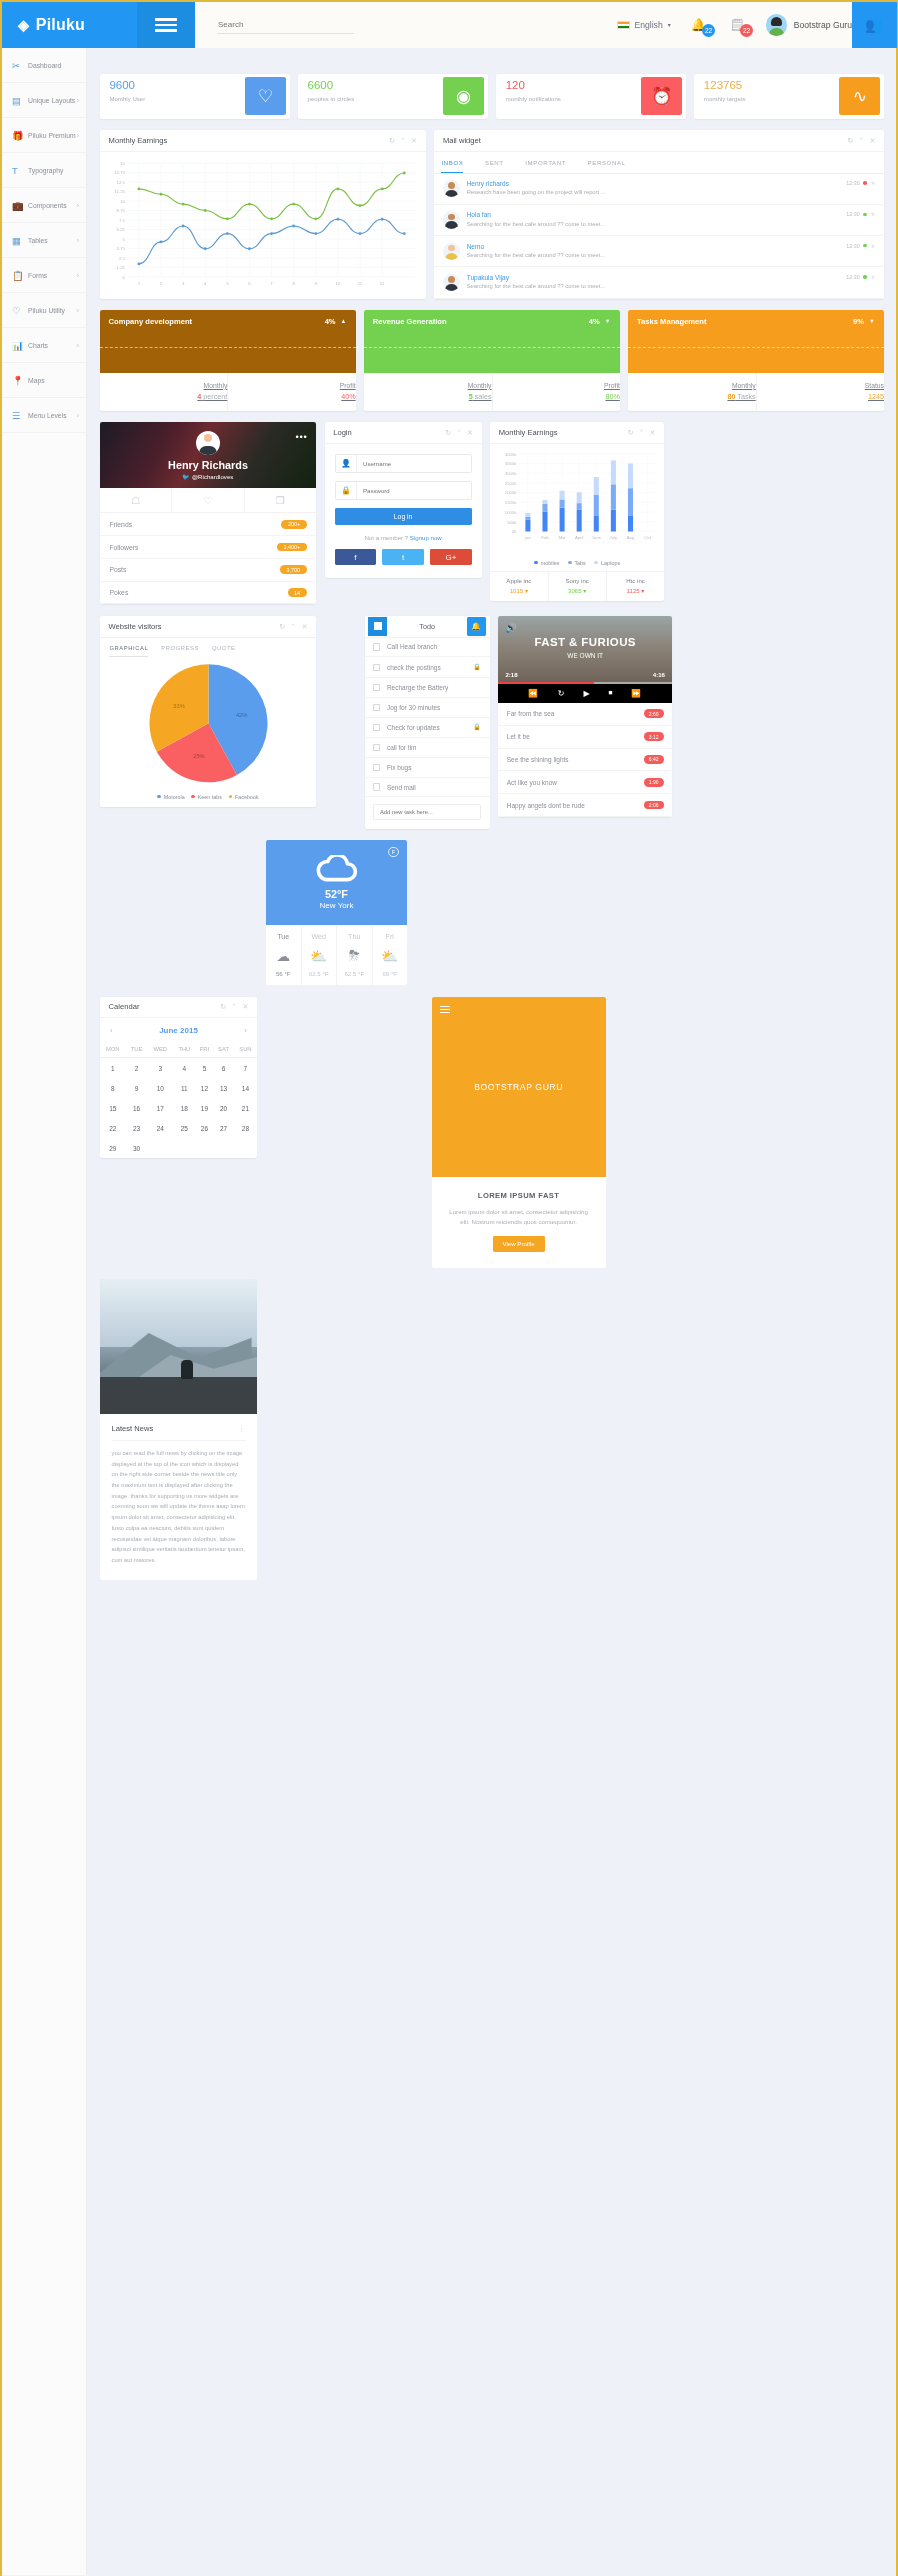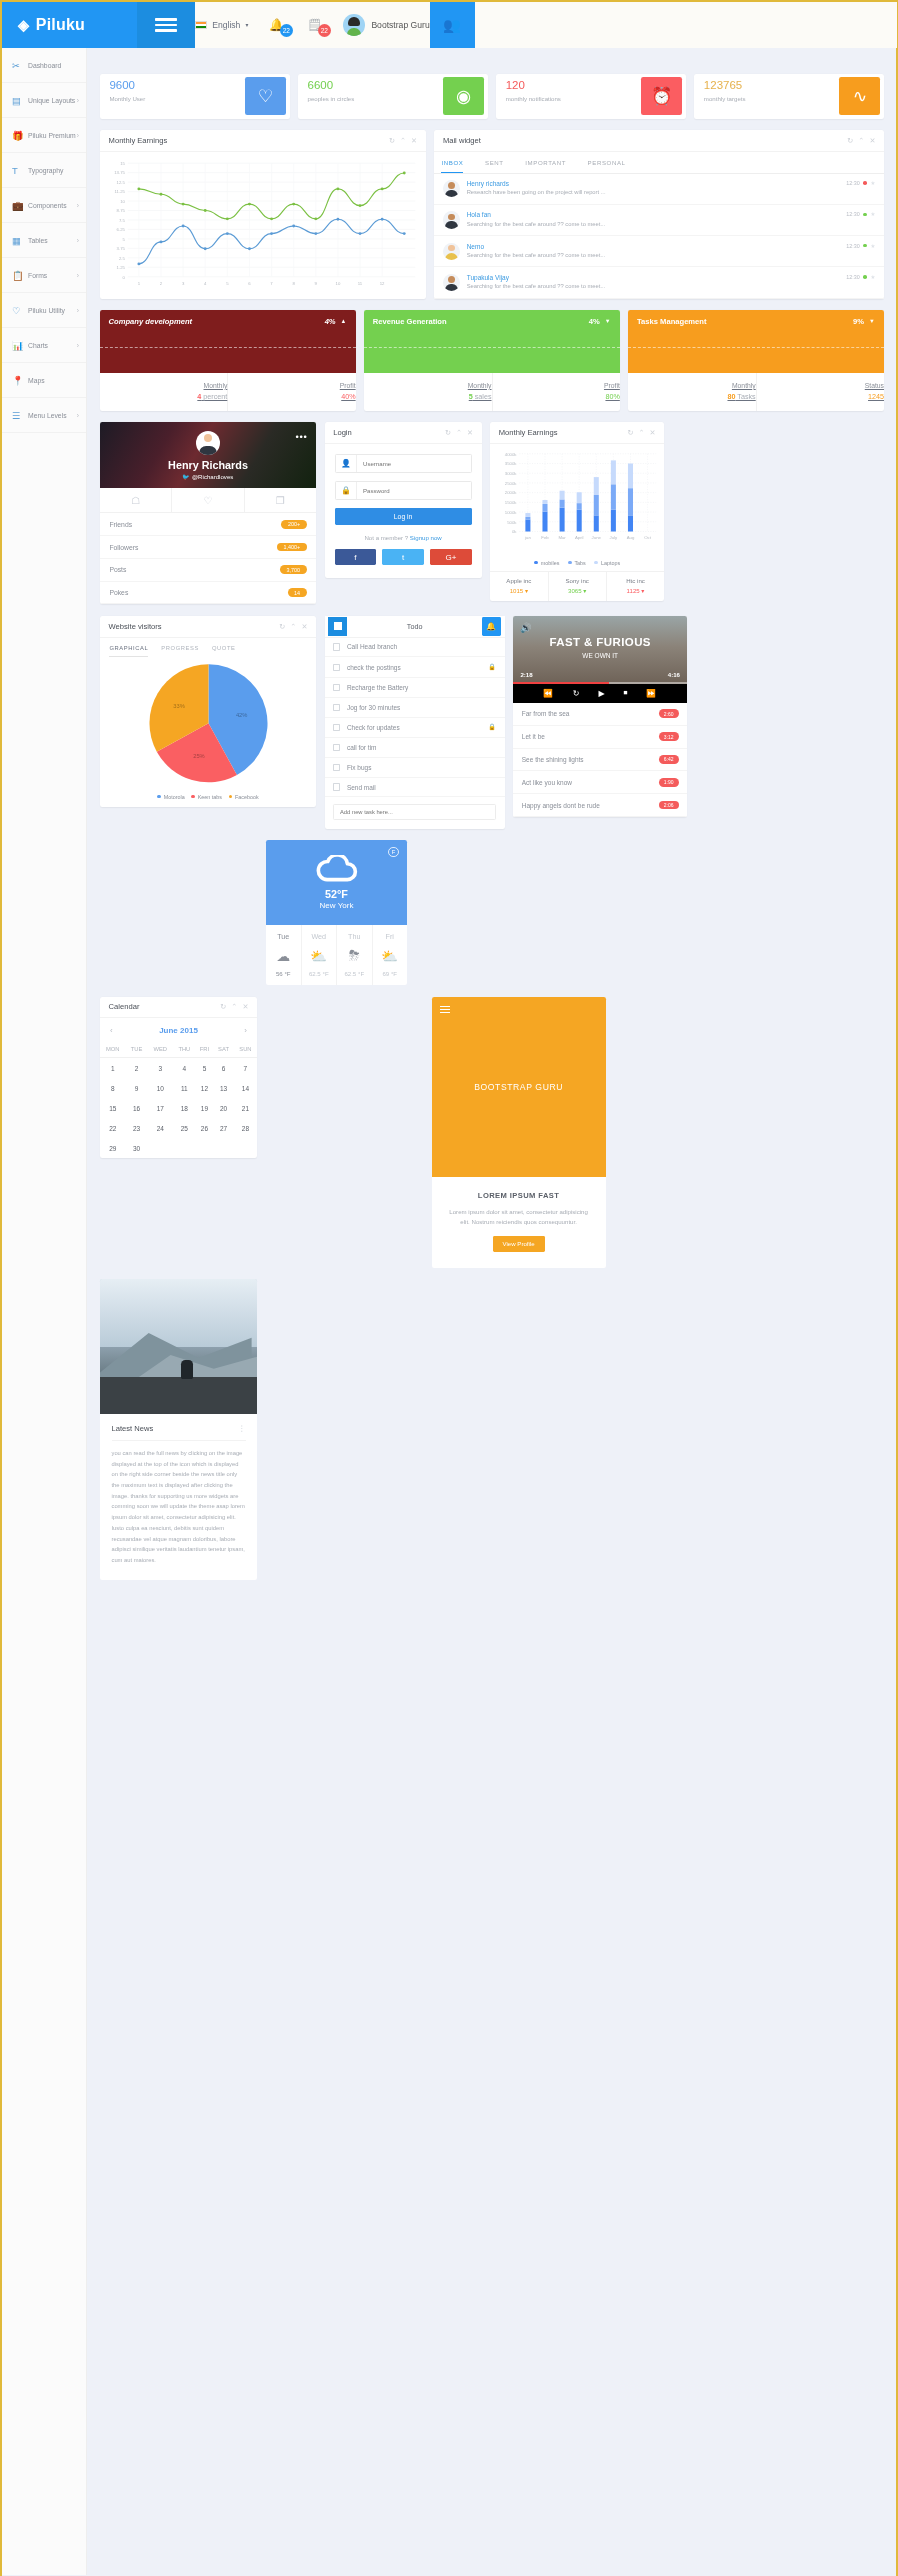--- a/index.html
+++ b/index.html
@@ -207,20 +207,23 @@
     <div class="brand">
       <span class="gem">◈</span>
       <span>Piluku</span>
     </div>
     <div class="burger">
       <div>
           <i></i>
           <i></i>
           <i></i>
         </div>
+    </div>
+    <div class="search-wrap">
+      <input class="search-input" placeholder="Search" style="">
     </div>
     <div class="header-right">
       <div class="lang">
         <span class="flagico"></span>
         <span>English</span>
         <span style="font-size:5.8px;">▾</span>
       </div>
       <div class="hicon">
         <span class="glyph">🔔</span>
         <span class="badge blue">22</span>
@@ -484,21 +487,21 @@
                 <span class="dot" style="background: rgb(116, 208, 79);"></span>
                 <span style="color: rgb(223, 227, 232);">★</span>
               </div>
             </div>
           </div>
       </div>
     </div>
 
     <div class="row" id="trirow">
         <div class="tri">
-          <div class="top" style="background: #7f1d1d; font-style: italic;">
+          <div class="top" style="background: #a16207;">
             <div class="t">Company development</div>
             <div class="pct">4%</div>
             <div class="arr">▲</div>
             <div class="dashed"></div>
           </div>
           <div class="bot">
             <div>
               <div class="k">Monthly</div>
               <div class="v" style="color: rgb(250, 95, 98);"><b>4</b><span style="color: rgb(168, 173, 181);"> percent</span></div>
             </div>
@@ -746,21 +749,21 @@
               <span style="width: 3.6px; height: 3.6px; border-radius: 50%; background: rgb(250, 95, 98);"></span>
               <span>Keen tabs</span>
             </span>
             <span>
               <span style="width: 3.6px; height: 3.6px; border-radius: 50%; background: rgb(245, 166, 35);"></span>
               <span>Facebook</span>
             </span>
           </div>
       </div>
 
-      <div class="panel" style="width:180px;">
+      <div class="panel" style="width:125px;margin-left:40px;">
         <div class="todohead">
           <span class="sq">
               <i></i>
             </span>
           <span class="tt">Todo</span>
           <span class="bell">🔔</span>
         </div>
         <div id="todolist">
             <div class="todoitem">
               <span class="cbx"></span>

